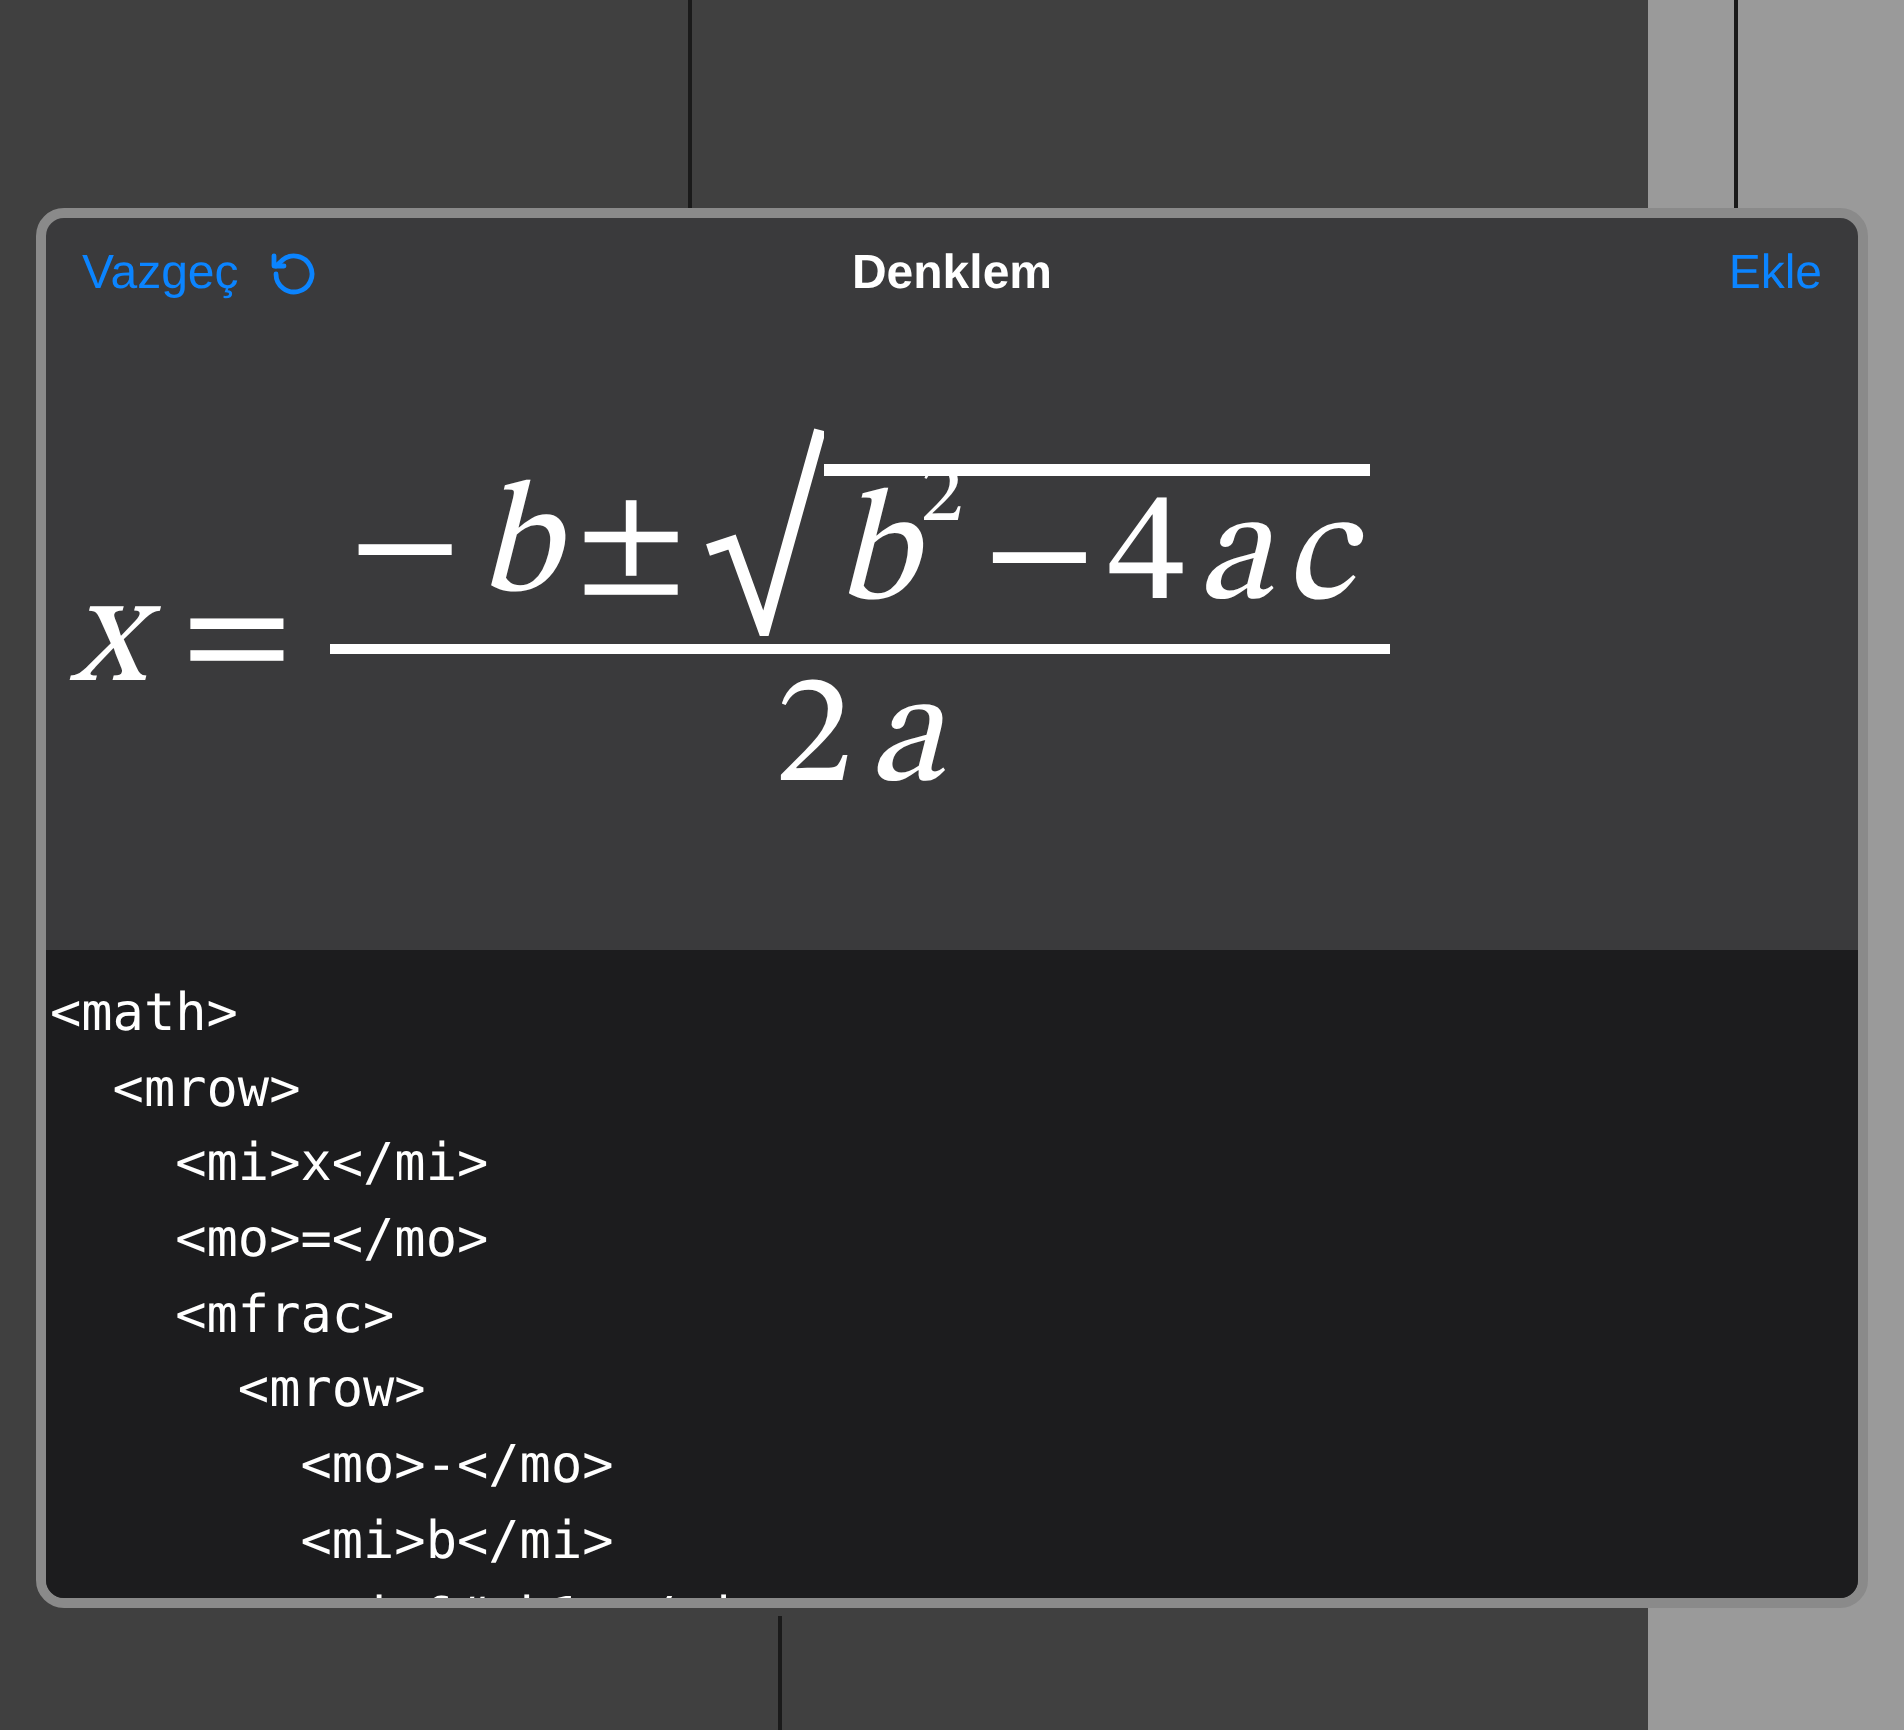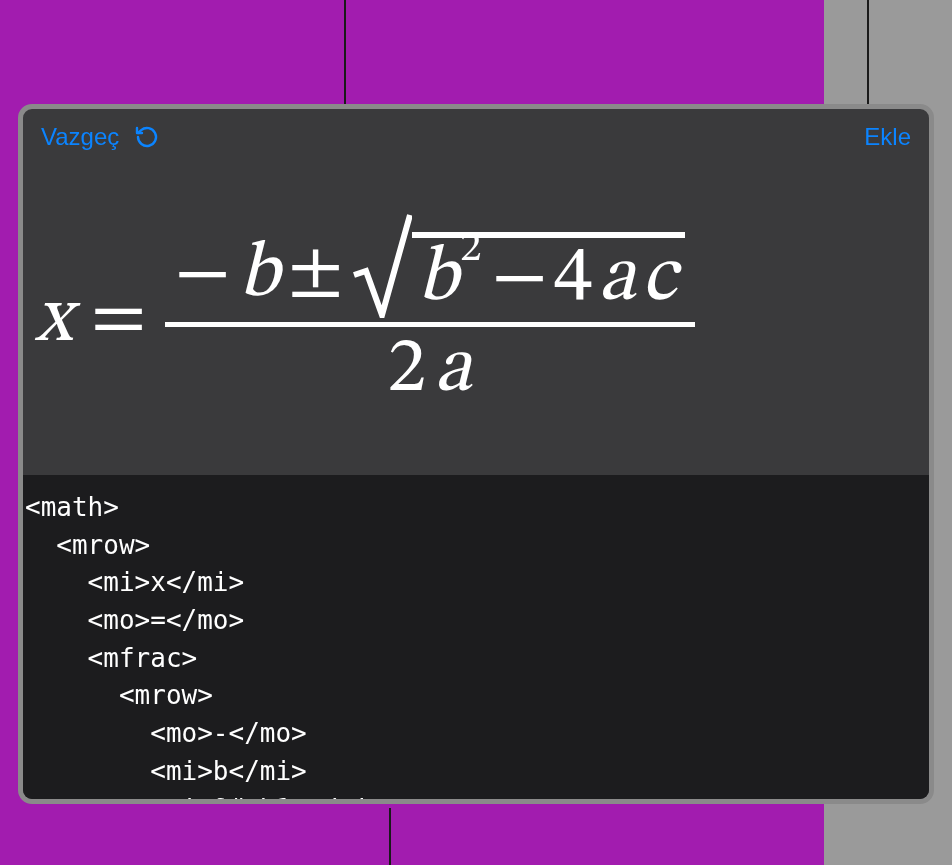--- a/index.html
+++ b/index.html
@@ -1,21 +1,21 @@
 <!DOCTYPE html>
 <html><head>
 <meta charset="utf-8">
 <style>
   * { box-sizing: border-box; margin: 0; padding: 0; }
   html, body { width: 952px; height: 865px; background: #9a9a9a; font-family: -apple-system, "Helvetica Neue", Arial, sans-serif; }
   .canvas {
     position: relative;
     width: 824px;
     height: 865px;
-    background: #a21caf;
+    background: #404040;
   }
   .callout-line-top-left {
     position: absolute;
     left: 344px;
     top: 0;
     width: 2px;
     height: 190px;
     background: #1a1a1a;
   }
   .callout-line-top-right {
@@ -171,20 +171,21 @@
     <div class="header">
       <div class="header-left">
         <button class="btn-link">Vazgeç</button>
         <span class="undo-icon">
           <svg width="28" height="28" viewBox="0 0 28 28" fill="none">
             <path d="M5 14a9 9 0 1 0 3.2-6.9L5 10" stroke-width="2.4" stroke-linecap="round" stroke-linejoin="round"></path>
             <path d="M4 5v5h5" stroke-width="2.4" stroke-linecap="round" stroke-linejoin="round"></path>
           </svg>
         </span>
       </div>
+      <div class="header-title">Denklem</div>
       <div class="header-right">
         <button class="btn-link">Ekle</button>
       </div>
     </div>
 
     <div class="preview">
       <div class="eq">
         <span>x</span>
         <span class="op">=</span>
         <span class="frac">

